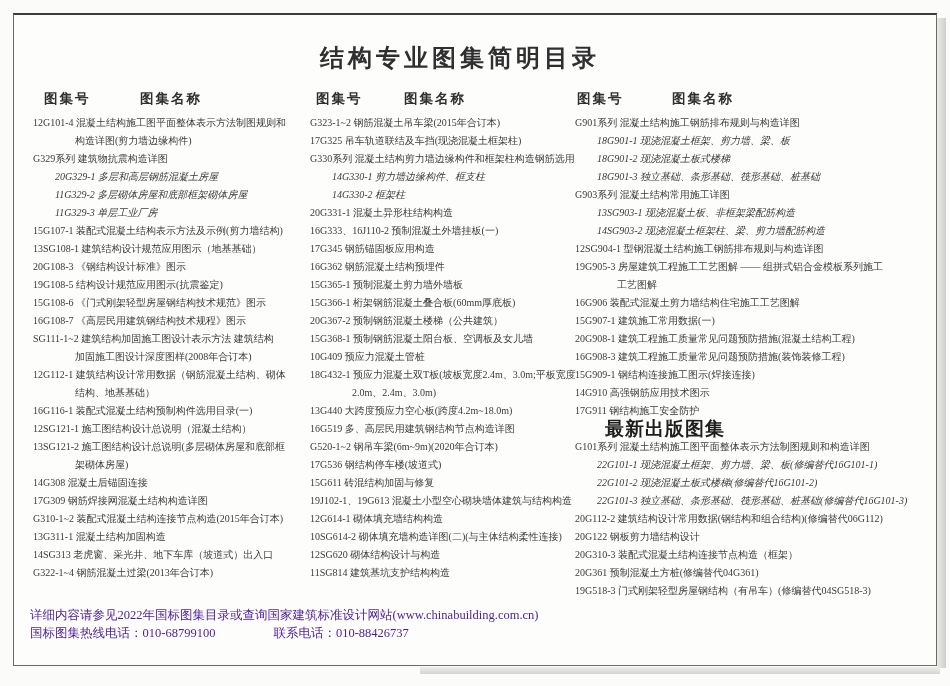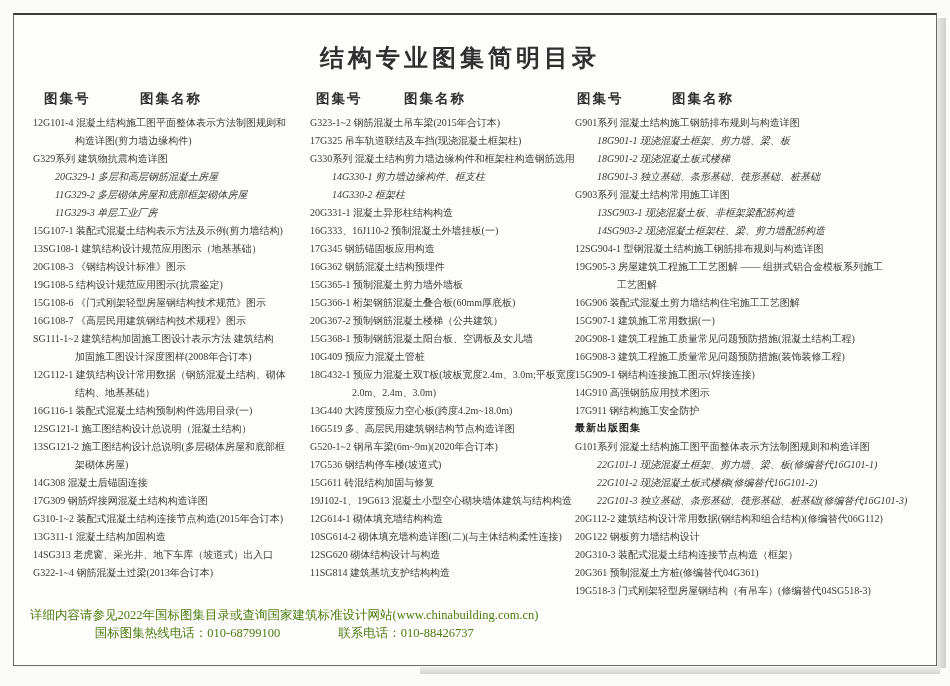--- a/index.html
+++ b/index.html
@@ -32,24 +32,24 @@
   .ch-c3{left:577px;} .ch-n3{left:672px;}
   .col{position:absolute;top:114px;font-size:10px;line-height:18px;white-space:nowrap;}
   .col-1{left:33px;width:272px;}
   .col-2{left:310px;width:262px;}
   .col-3{left:575px;width:360px;}
   .line{height:18px;color:#3a3a3a;}
   .indent0{padding-left:0;}
   .indent1{padding-left:22px;font-style:italic;}
   .indent2{padding-left:42px;}
   .heading{
-    font-family:Liberation Mono, monospace;
-    font-weight:700;font-size:10px;color:#1e1e1e;letter-spacing:1px;
+    font-family:Liberation Serif, serif;
+    font-weight:700;font-size:19px;color:#1e1e1e;letter-spacing:1px;margin-left:30px;
   }
-  .footer{position:absolute;left:30px;top:606px;font-size:12.5px;line-height:18px;color:#4d7c0f;white-space:nowrap;text-align:center;}
+  .footer{position:absolute;left:30px;top:606px;font-size:12.5px;line-height:18px;color:#4c1d95;white-space:nowrap;}
   .footer .phones span{margin-right:0;}
   .footer .gap{display:inline-block;width:58px;}
 </style>
 </head>
 <body>
 
 <div class="frame"></div>
 <div class="edge-shadow-right"></div>
 <div class="edge-shadow-bottom"></div>
 

